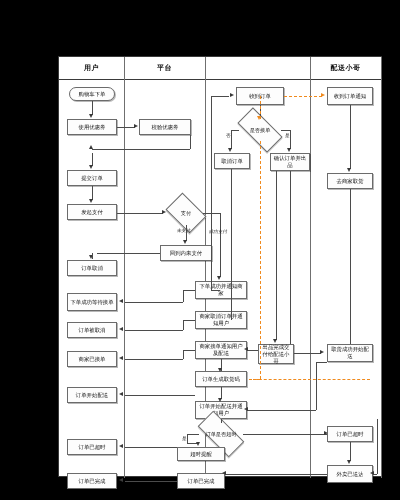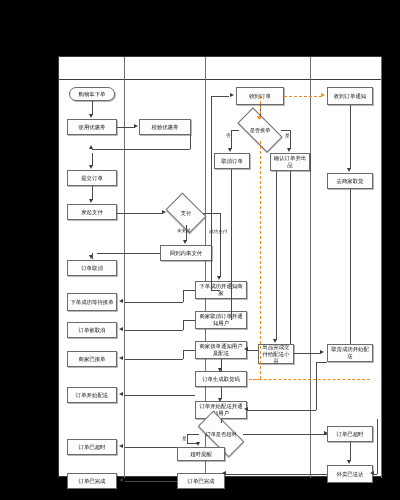--- a/index.html
+++ b/index.html
@@ -54,20 +54,23 @@
 
 <div id="stage">
   <div id="chart">
 
     <div class="hhead" style="top:22px"></div>
     <div class="vline" style="left:65px;height:421px"></div>
     <div class="vline" style="left:146px;height:421px"></div>
     <div class="vline" style="left:251px;height:421px"></div>
     <div class="vline" style="left:322px;height:421px"></div>
 
+    <div class="lane-title" style="left:0;width:65px">用户</div>
+    <div class="lane-title" style="left:65px;width:81px">平台</div>
+    <div class="lane-title" style="left:251px;width:71px">配送小哥</div>
 
     <div class="node start" style="left:10px;top:30px;width:46px;height:14px">购物车下单</div>
     <div class="seg v" style="left:33px;top:44px;height:14px"></div>
     <div class="arw d" style="left:30.4px;top:57px"></div>
 
     <div class="node" style="left:8px;top:62px;width:50px;height:16px">使用优惠券</div>
 
     <div class="seg v" style="left:33px;top:96px;height:13px"></div>
     <div class="arw d" style="left:30.4px;top:108px"></div>
     <div class="node" style="left:8px;top:113px;width:50px;height:16px">提交订单</div>

